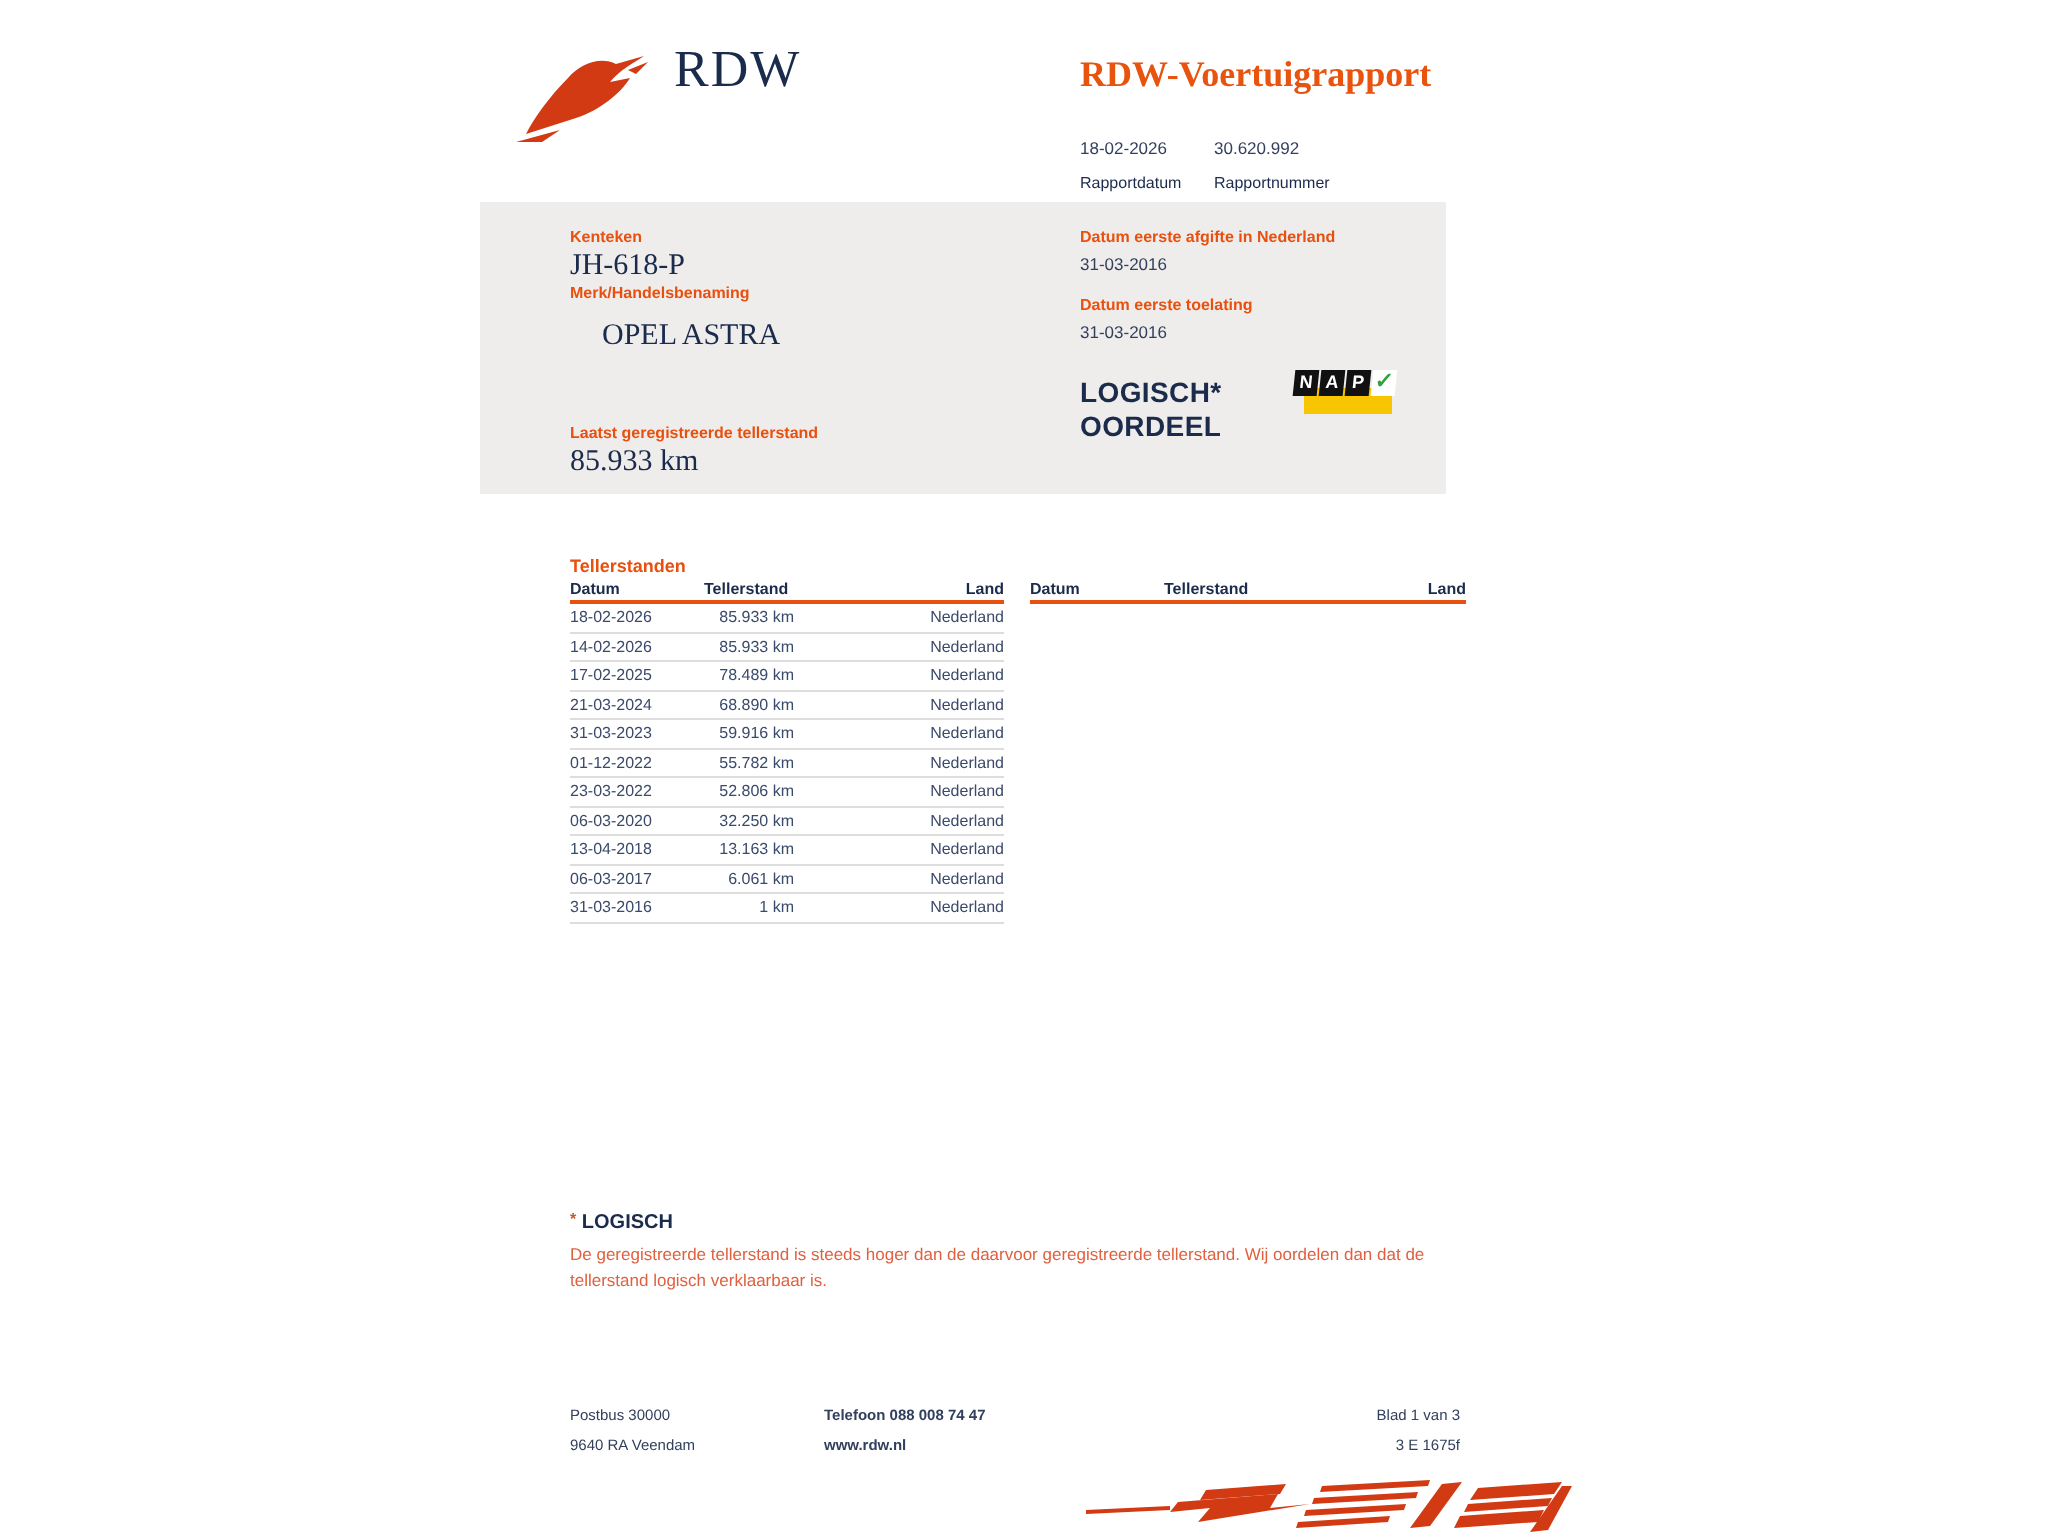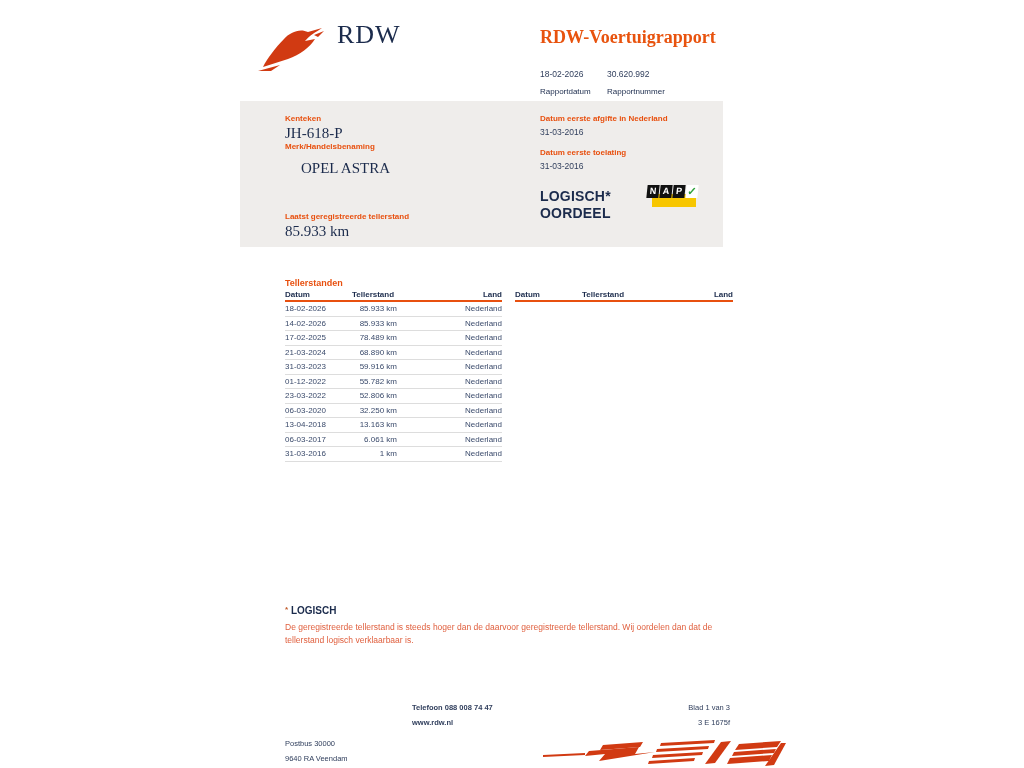--- a/index.html
+++ b/index.html
@@ -64,21 +64,21 @@
   .tbl-row { display: flex; height: 14.5px; align-items: center; border-bottom: 1px solid #DDDDDD; }
   .tbl-row span { font-size: 8px; color: #3A4A6B; }
 
   
   #footnote-title { left: 285px; top: 605px; font-size: 10px; font-weight: bold; color: #1B2B4C; }
   #footnote-title .ast { color: #C05A2A; font-size: 8px; vertical-align: 2px; }
   #footnote-text { left: 285px; top: 621px; width: 430px; font-size: 8.5px; line-height: 13px; color: #E0603F; }
 
   
   .footer-txt { font-size: 7.5px; color: #32405E; line-height: 15px; }
-  #footer-col1 { left: 285px; top: 700px; margin-top: 36px; }
+  #footer-col1 { left: 285px; top: 700px; }
   #footer-col2 { left: 412px; top: 700px; font-weight: bold; }
   #footer-col3 { left: 600px; top: 700px; width: 130px; text-align: right; }
 
   
   #bottom-graphic { left: 543px; top: 739px; width: 243px; height: 29px; }
 </style>
 </head>
 <body>
 
 <svg id="logo-wing" class="abs" viewBox="0 0 76 46" aria-hidden="true">

